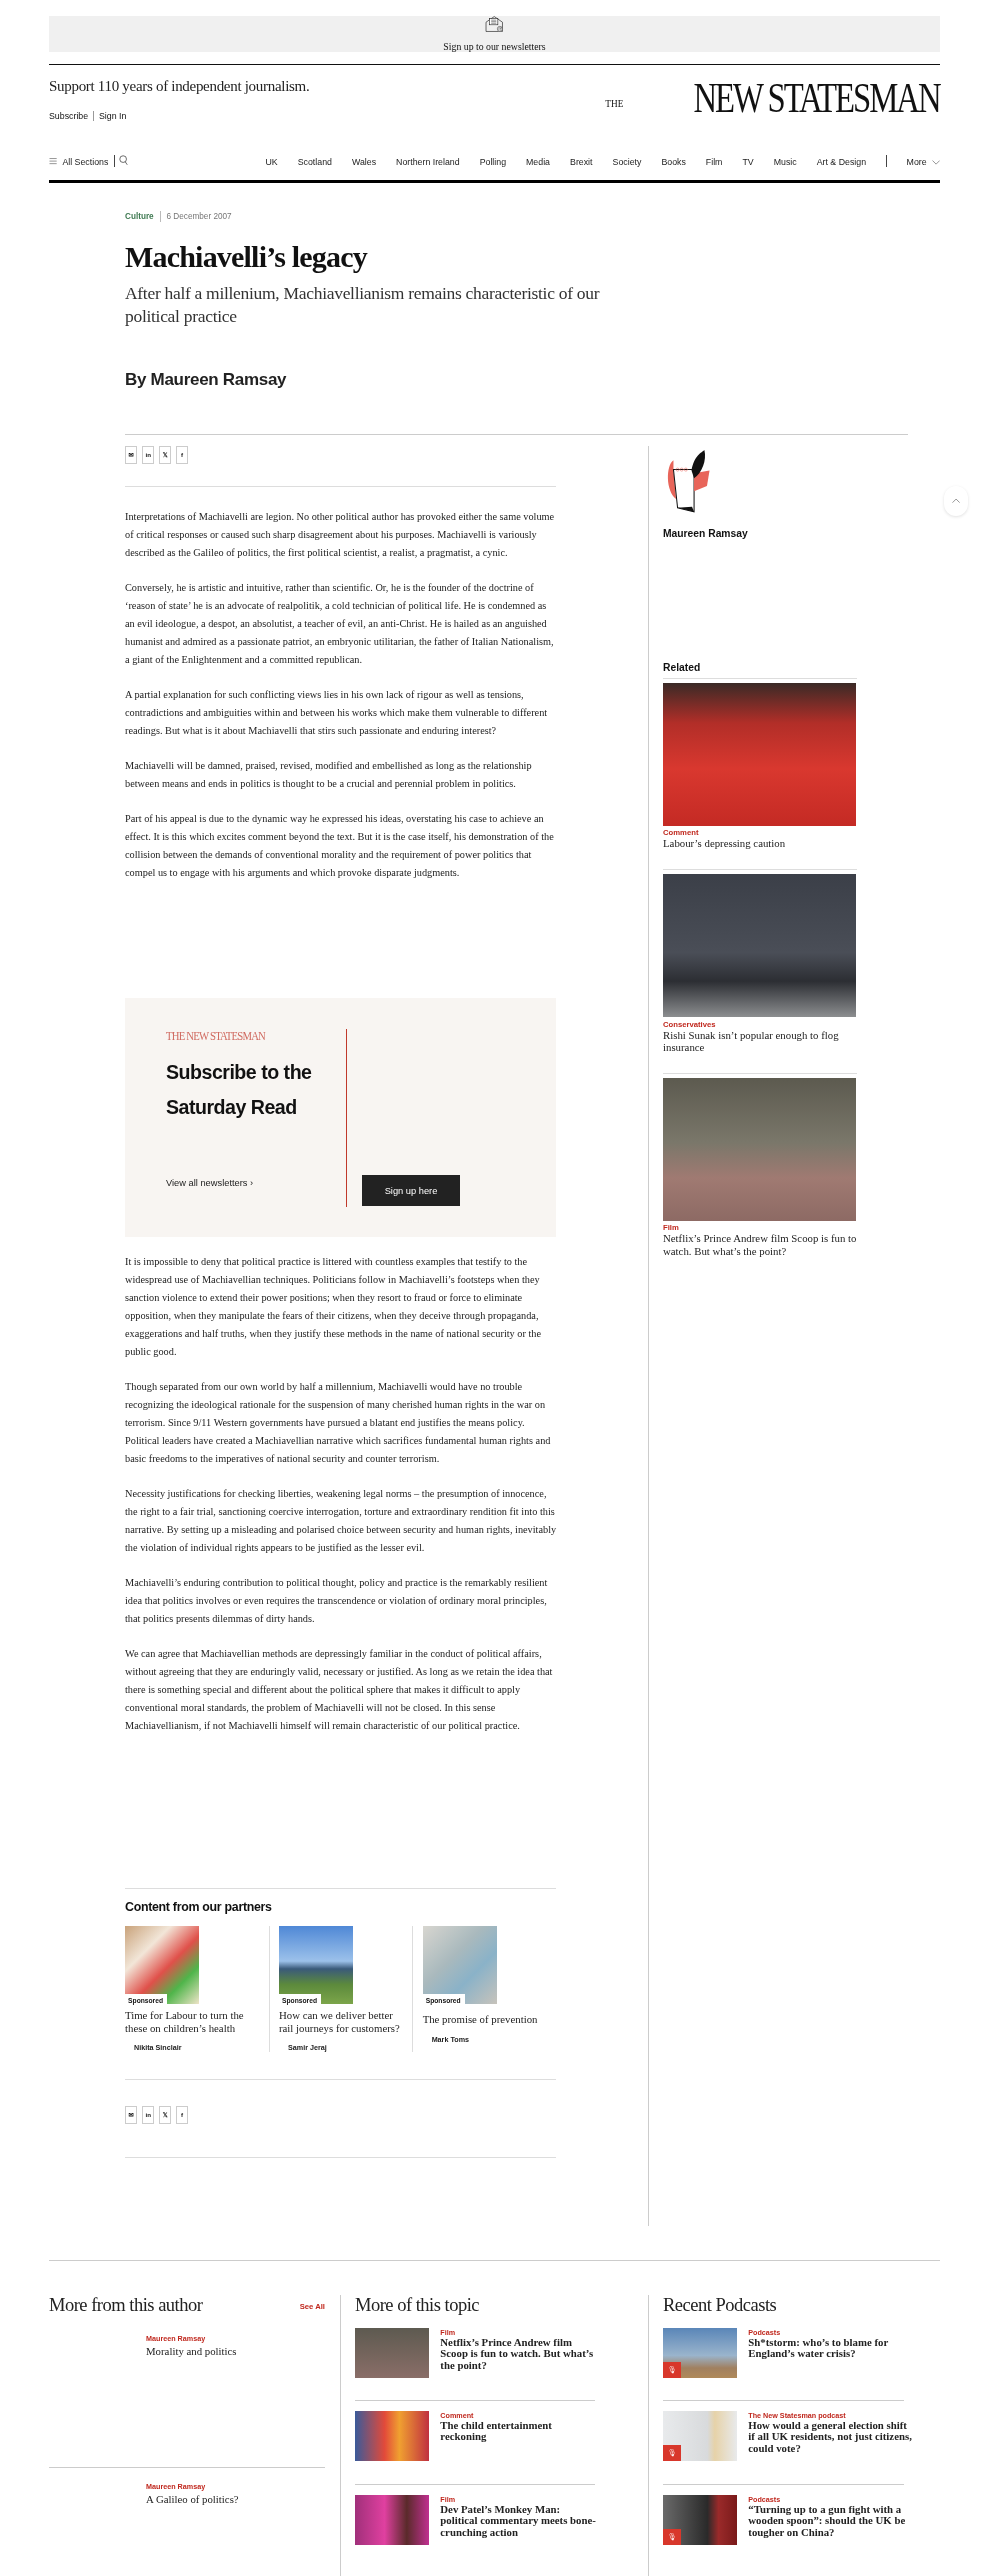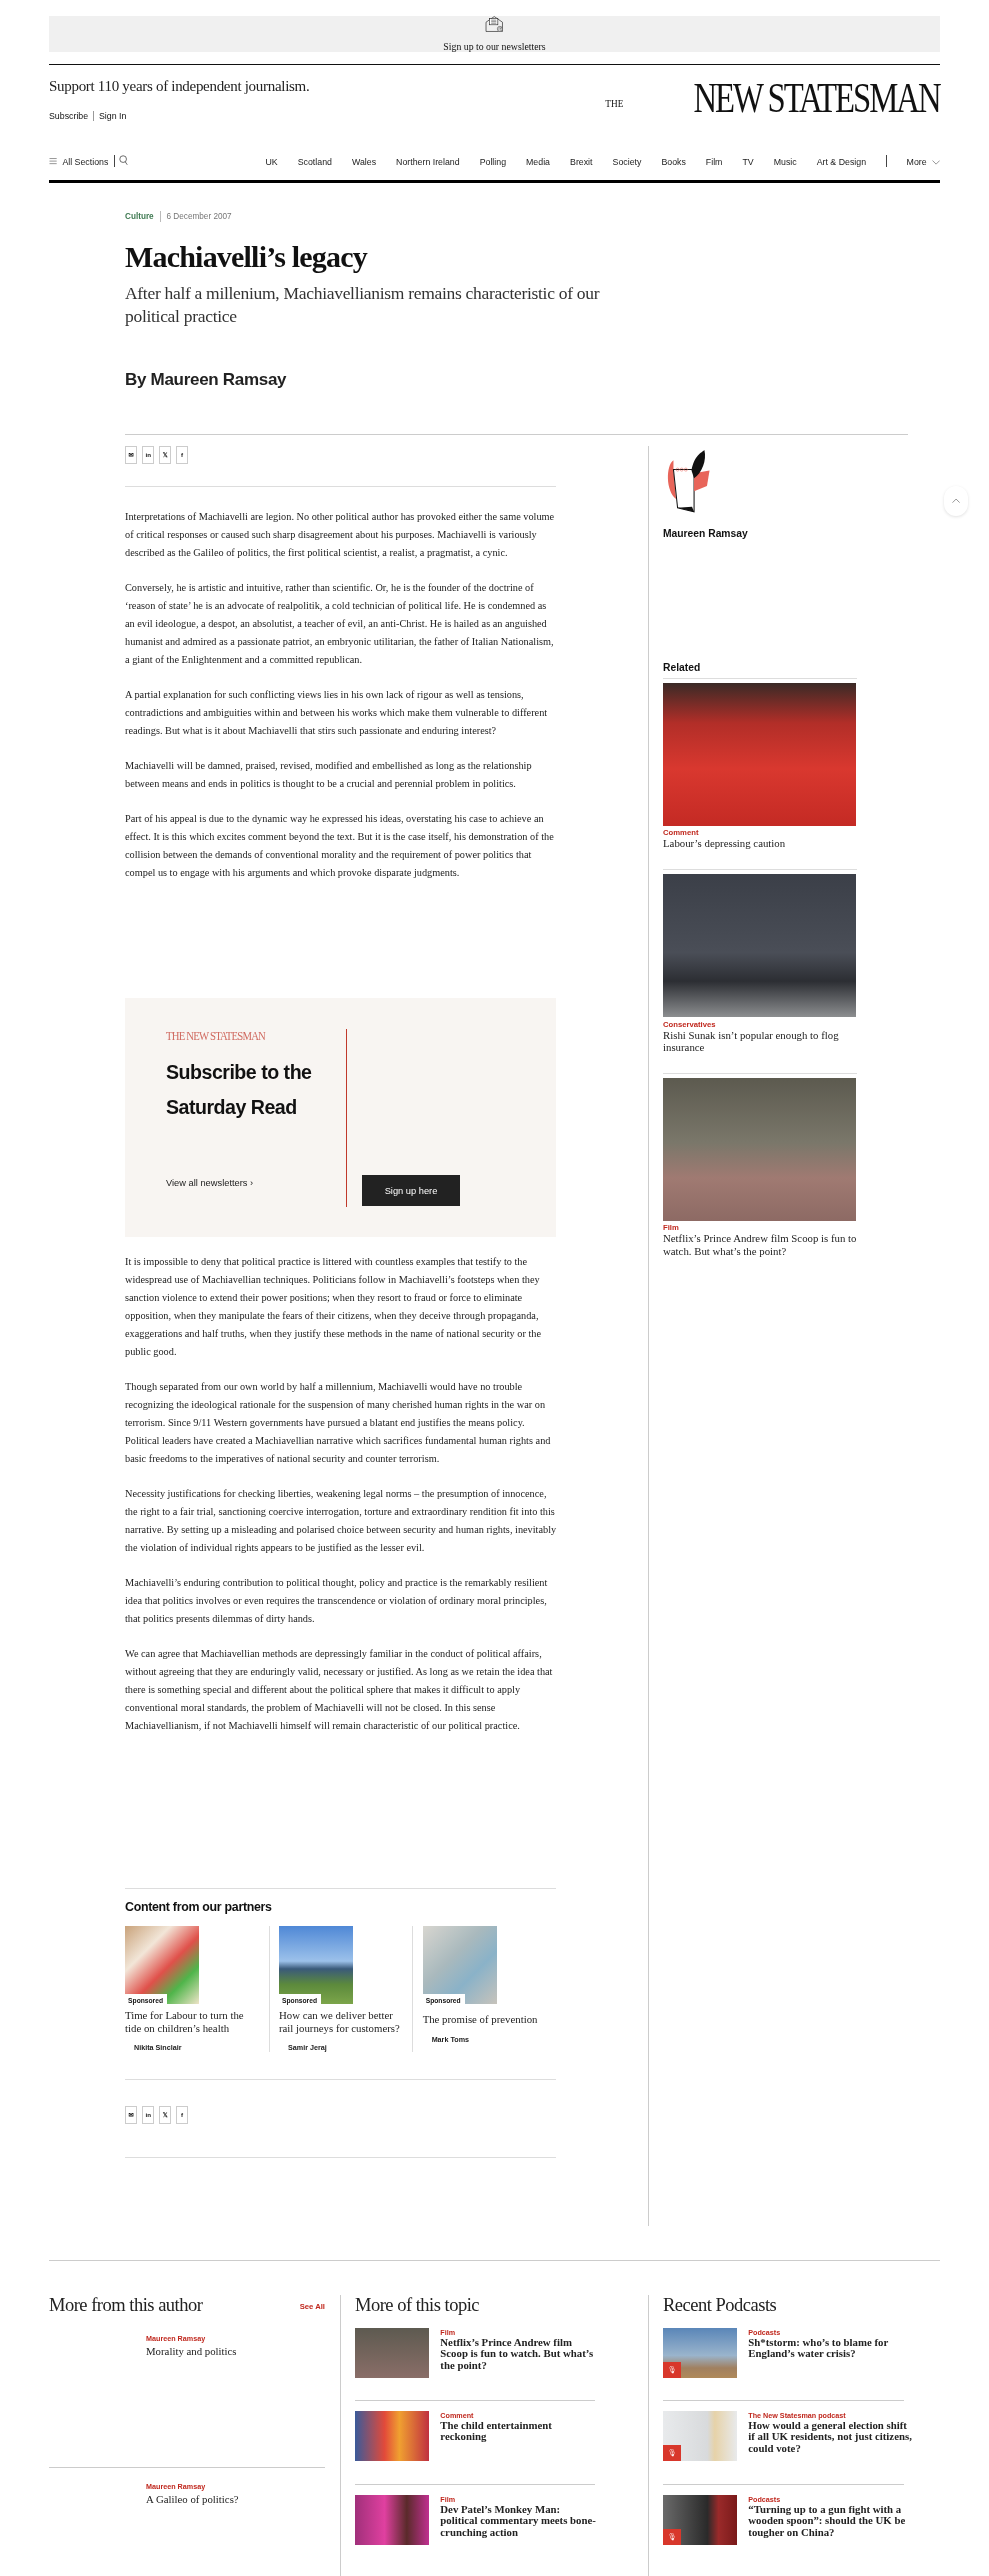--- a/index.html
+++ b/index.html
@@ -205,21 +205,21 @@
   <p>We can agree that Machiavellian methods are depressingly familiar in the conduct of political affairs, without agreeing that they are enduringly valid, necessary or justified. As long as we retain the idea that there is something special and different about the political sphere that makes it difficult to apply conventional moral standards, the problem of Machiavelli will not be closed. In this sense Machiavellianism, if not Machiavelli himself will remain characteristic of our political practice.</p>
 </div>
 <div class="hr-body" style="top:1888px;"></div>
 
 <div class="partners-title">Content from our partners</div>
 <div class="partners">
   <a class="pcard">
     <div class="imgbox" style="background:linear-gradient(135deg,#c9a27a 0%,#f2e6d8 30%,#e0504a 55%,#4fb54a 75%,#efe4c8 100%);">
       <span class="spon">Sponsored</span>
     </div>
-    <div class="t">Time for Labour to turn the tide on children’s health</div>
+    <div class="t">Time for Labour to turn the these on children’s health</div>
     <div class="a">Nikita Sinclair</div>
   </a>
   <a class="pcard">
     <div class="imgbox" style="background:linear-gradient(180deg,#4f88d6 0%,#9cc1ea 45%,#3a5a7a 55%,#5c8a3c 75%,#7ca54a 100%);">
       <span class="spon">Sponsored</span>
     </div>
     <div class="t">How can we deliver better rail journeys for customers?</div>
     <div class="a">Samir Jeraj</div>
   </a>
   <a class="pcard">

